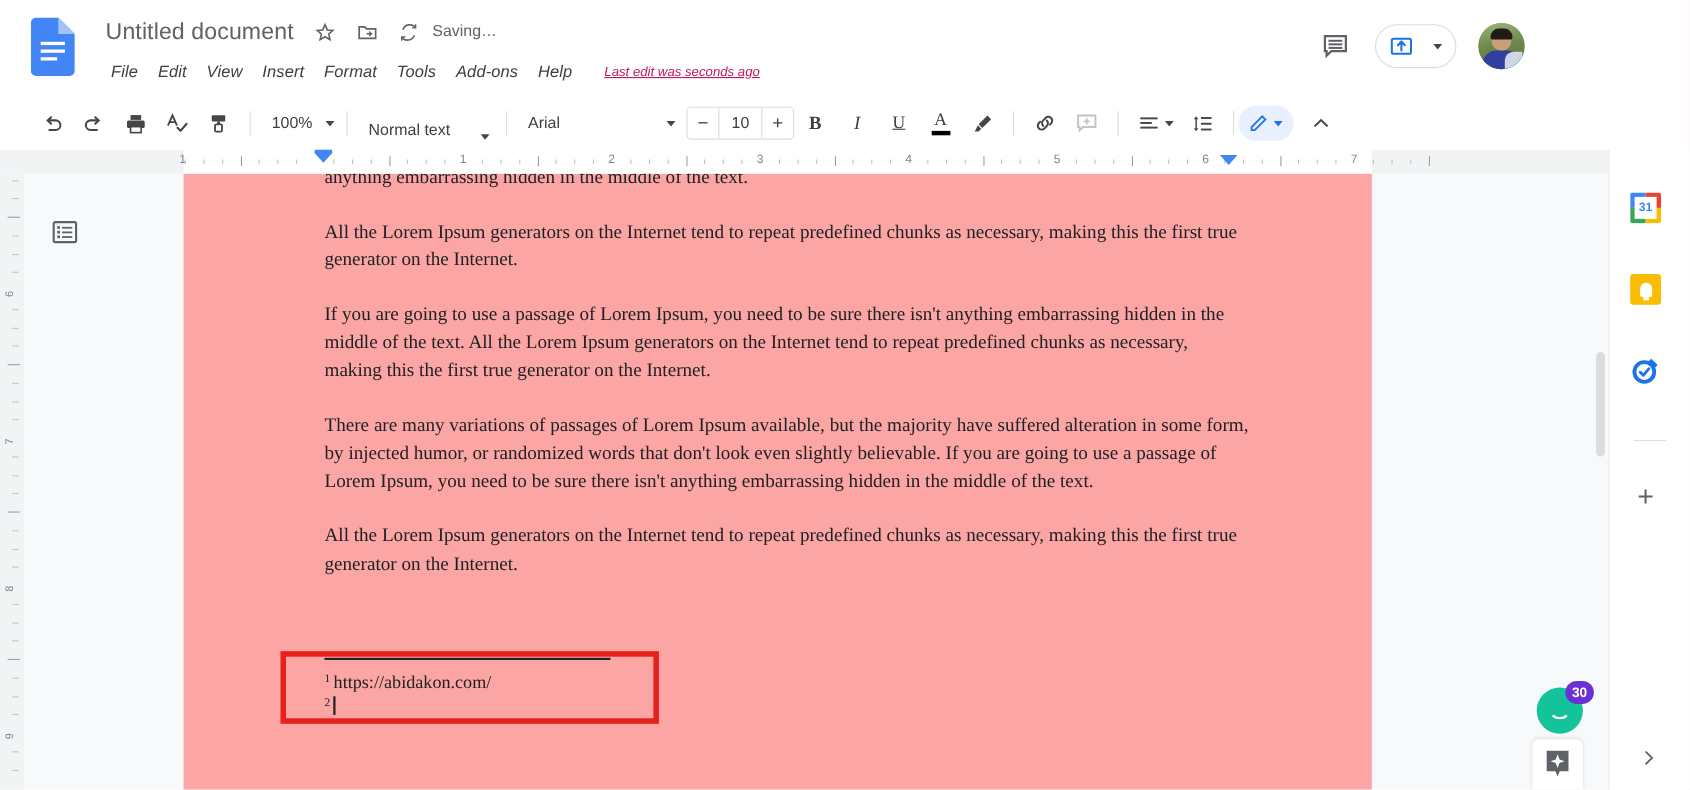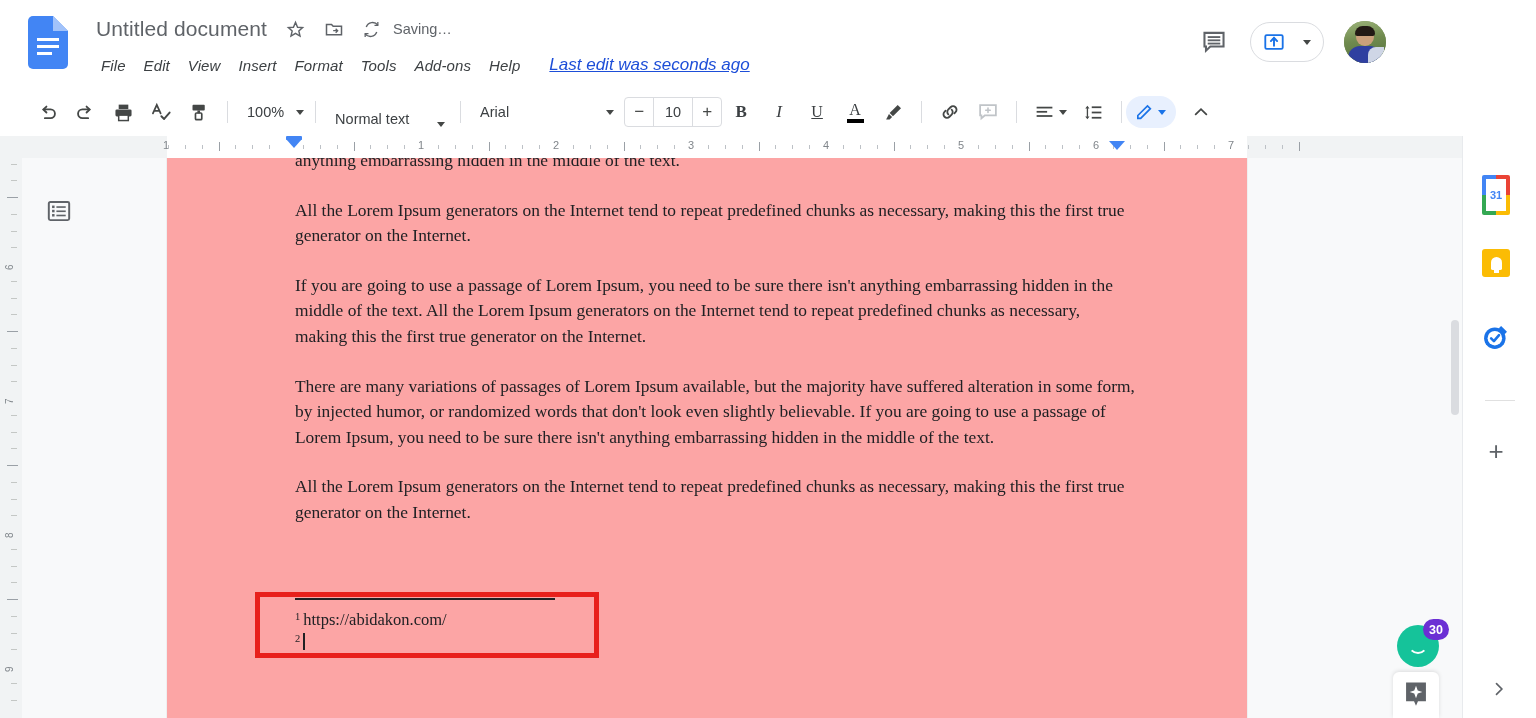--- a/index.html
+++ b/index.html
@@ -22,21 +22,21 @@
     padding: 2px 4px; border-radius: 3px; white-space: nowrap;
   }
   .title-icon { margin-left: 12px; width: 26px; height: 26px; display: flex; align-items: center; justify-content: center; color: #5f6368; }
   .saving-txt { margin-left: 8px; font-size: 14.5px; color: #5f6368; white-space: nowrap; }
   .menu-row { position: absolute; left: 92px; top: 52px; display: flex; align-items: center; height: 26px; font-style: italic; }
   .menu-item {
     font-size: 15px; color: #3c4043; padding: 2px 9px; border-radius: 4px;
     white-space: nowrap; letter-spacing: .1px;
   }
   .last-edit {
-    margin-left: 16px; font-size: 17px; color: #1d4ed8;
+    margin-left: 16px; font-size: 12px; color: #be185d;
     text-decoration: underline; white-space: nowrap; padding: 2px 4px;
   }
 
   .hdr-right { position: absolute; right: 14px; top: 13px; display: flex; align-items: center; height: 58px; }
   .hist-btn { width: 40px; height: 40px; display: flex; align-items: center; justify-content: center; border-radius: 50%; }
   .mode-pill {
     margin-left: 16px; height: 40px; min-width: 66px; border: 1px solid #dadce0;
     border-radius: 20px; display: flex; align-items: center; justify-content: center; gap: 6px; padding: 0 12px;
   }
   .share-btn {
@@ -140,21 +140,21 @@
   .vscroll { position: absolute; right: 0px; top: 0; width: 14px; height: 560px; background: #f8f9fa; }
   .vthumb { position: absolute; left: 3px; top: 162px; width: 8px; height: 95px; background: #dadce0; border-radius: 4px; }
 
   
   .sidepanel { position: absolute; right: 0; top: 136px; width: 74px; height: 582px; background: #fff; border-left: 1px solid #e8eaed; }
   .sp-icon { position: absolute; left: 19px; width: 28px; height: 28px; }
   .sp-div { position: absolute; left: 22px; width: 30px; height: 1px; background: #e0e0e0; }
   .sp-plus { position: absolute; left: 20px; width: 26px; height: 26px; display: flex; align-items: center; justify-content: center; color: #5f6368; font-size: 26px; line-height: 24px; font-weight: 300; }
 
   
-  .ic-cal { position: relative; width: 28px; height: 40px; border-radius: 2px; overflow: hidden; background: #fff; }
+  .ic-cal { position: relative; width: 28px; height: 28px; border-radius: 2px; overflow: hidden; background: #fff; }
   .ic-cal .q1 { position: absolute; left: 0; top: 0; width: 50%; height: 50%; background: #4285f4; }
   .ic-cal .q2 { position: absolute; right: 0; top: 0; width: 50%; height: 50%; background: #ea4335; }
   .ic-cal .q3 { position: absolute; left: 0; bottom: 0; width: 50%; height: 50%; background: #34a853; }
   .ic-cal .q4 { position: absolute; right: 0; bottom: 0; width: 50%; height: 50%; background: #fbbc04; }
   .ic-cal .inner { position: absolute; left: 4px; top: 4px; right: 4px; bottom: 4px; background: #fff;
     display: flex; align-items: center; justify-content: center; font-size: 11px; font-weight: bold; color: #4285f4; }
   
   .ic-keep { width: 28px; height: 28px; background: #fbbc04; border-radius: 3px; display: flex; align-items: center; justify-content: center; }
   .bulb { width: 11px; height: 13px; background: #fff; border-radius: 6px 6px 2px 2px; position: relative; }
   .bulb::after { content:''; position:absolute; left:3px; bottom:-3px; width:5px; height:3px; background:#fff; }

